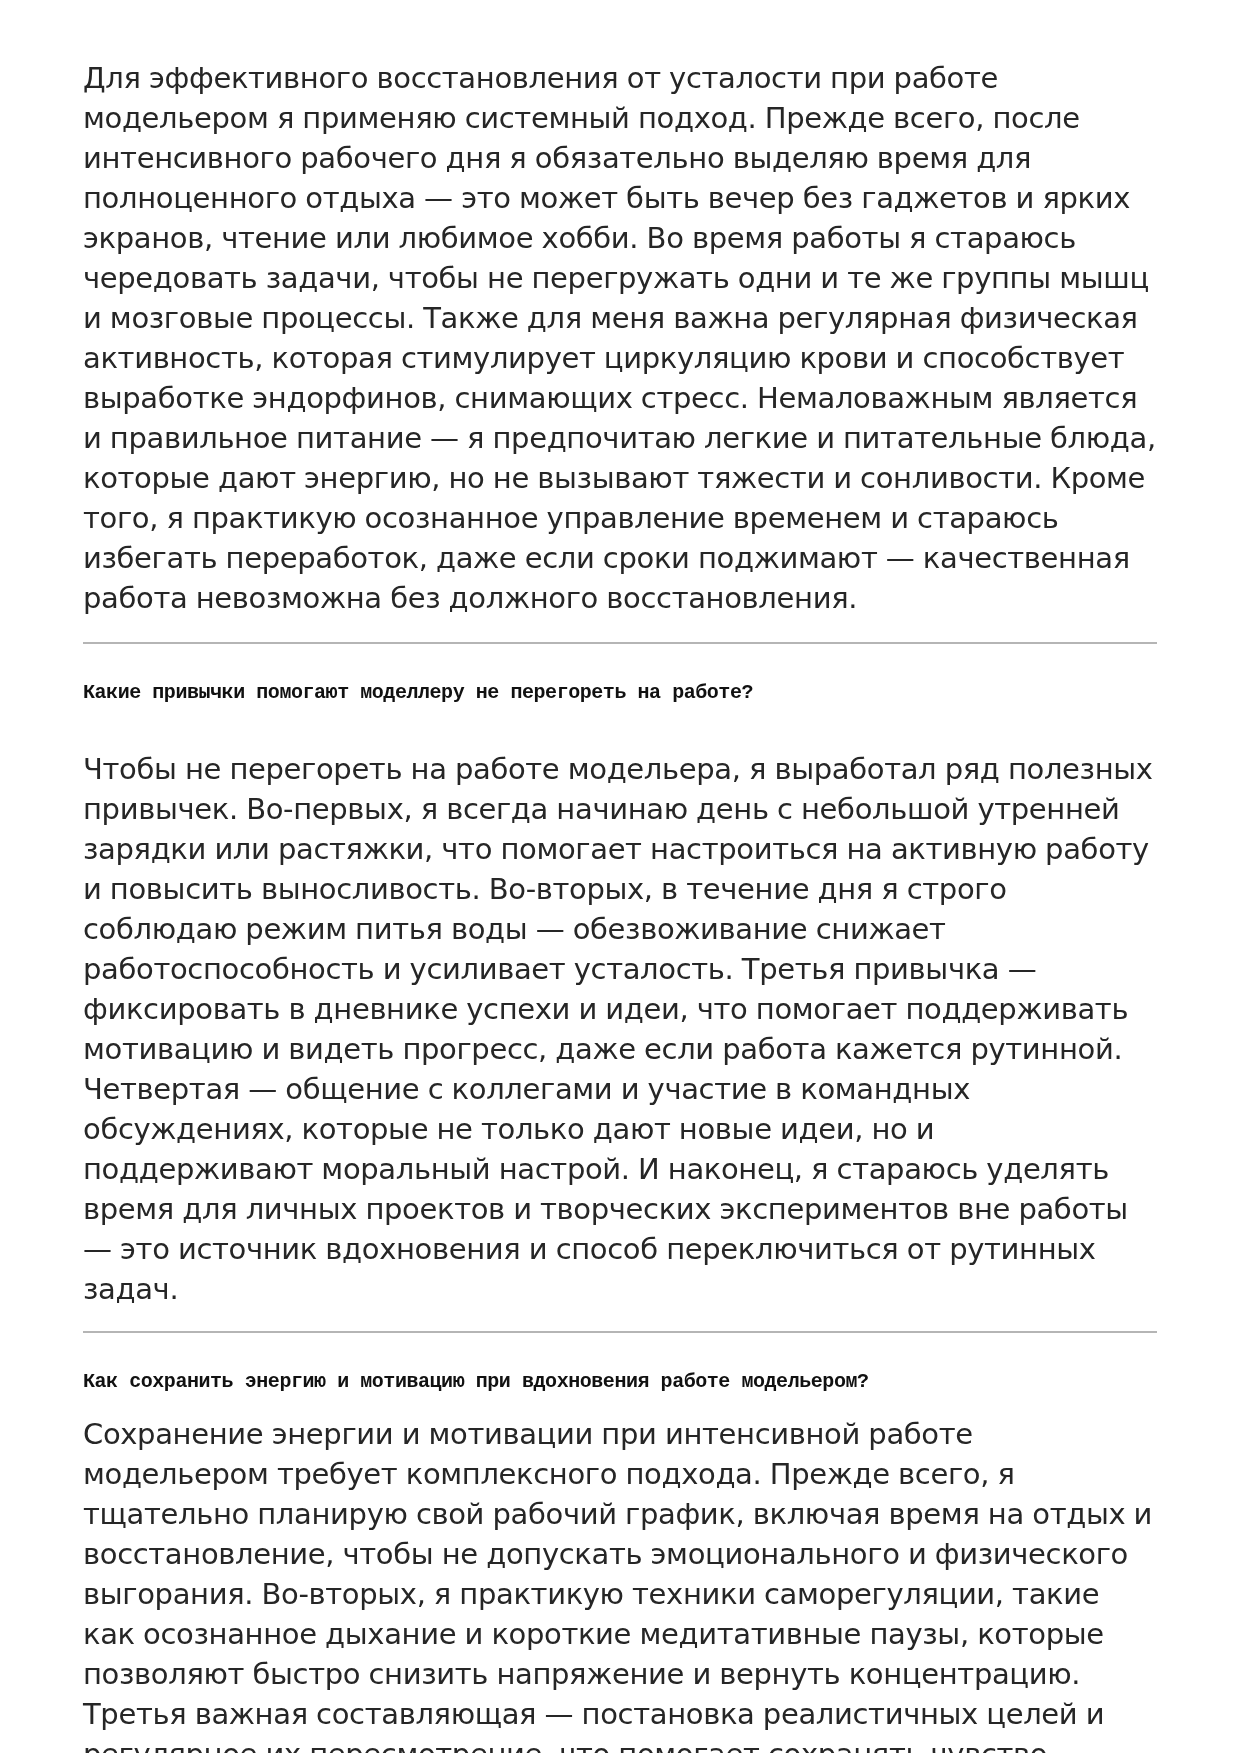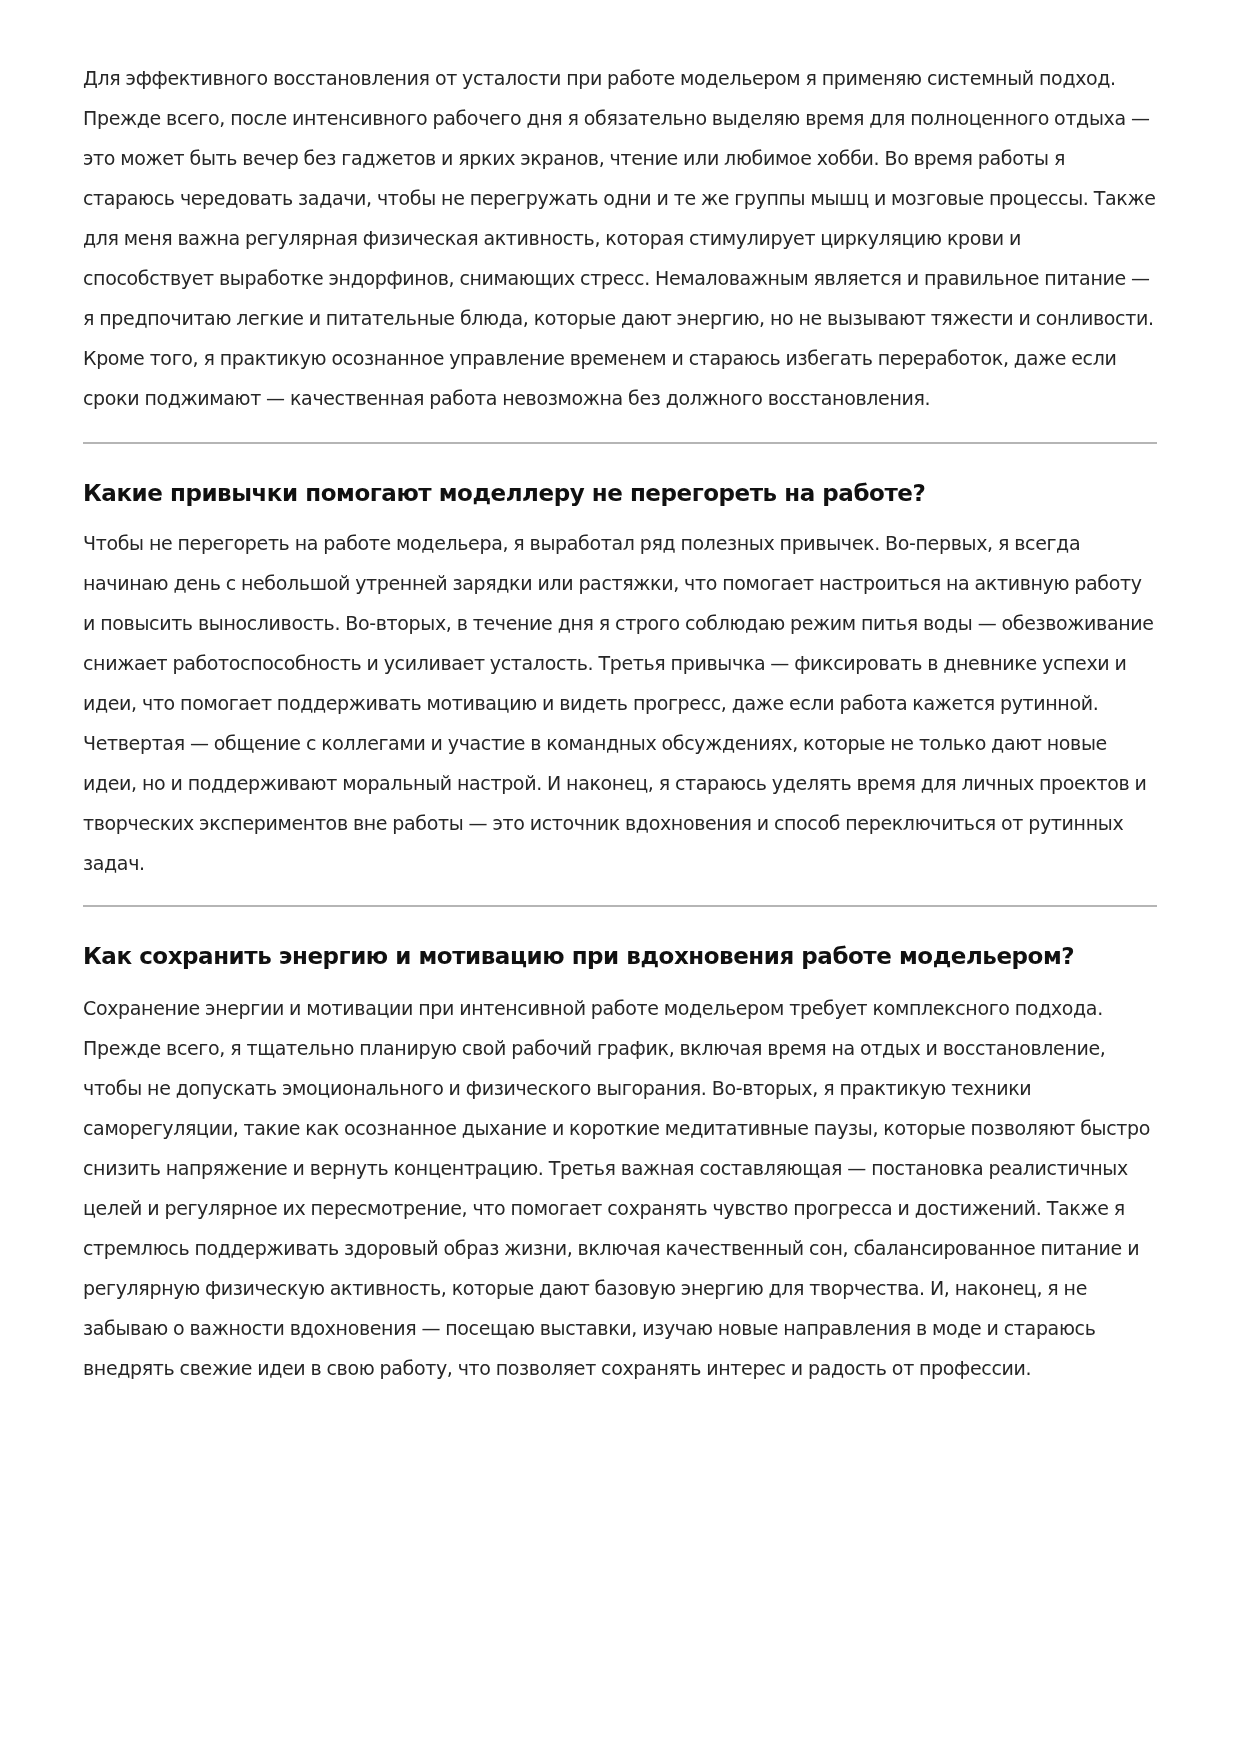--- a/index.html
+++ b/index.html
@@ -16,46 +16,47 @@
     .page {
       position: absolute;
       left: 83px;
       top: 58px;
       width: 1074px;
       color: #222222;
       font-family: "DejaVu Sans", "Liberation Sans", sans-serif;
     }
     .para {
       margin: 0;
-      font-size: 19px;
+      font-size: 29px;
       line-height: 40px;
       letter-spacing: -0.35px;
       word-spacing: -0.5px;
       color: #262626;
     }
     .divider {
       height: 0;
       border: 0;
       border-top: 2px solid #b5b5b5;
       margin: 0;
       width: 1074px;
     }
     .divider.first { margin-top: 24px; }
     .divider.second { margin-top: 22px; }
     .question {
       margin: 0;
-      font-size: 23px;
+      font-size: 20px;
       font-weight: bold;
       line-height: 30px;
       letter-spacing: -0.45px;
       color: #111111;
+      font-family: Liberation Mono, monospace;
     }
     .question.q1 { margin-top: 34px; }
     .question.q2 { margin-top: 34px; }
-    .para.a1 { margin-top: 15px; }
+    .para.a1 { margin-top: 41px; }
     .para.a2 { margin-top: 17px; }
   </style>
 </head>
 <body>
 
 <div class="page">
   <p class="para intro">Для эффективного восстановления от усталости при работе модельером я применяю системный подход. Прежде всего, после интенсивного рабочего дня я обязательно выделяю время для полноценного отдыха — это может быть вечер без гаджетов и ярких экранов, чтение или любимое хобби. Во время работы я стараюсь чередовать задачи, чтобы не перегружать одни и те же группы мышц и мозговые процессы. Также для меня важна регулярная физическая активность, которая стимулирует циркуляцию крови и способствует выработке эндорфинов, снимающих стресс. Немаловажным является и правильное питание — я предпочитаю легкие и питательные блюда, которые дают энергию, но не вызывают тяжести и сонливости. Кроме того, я практикую осознанное управление временем и стараюсь избегать переработок, даже если сроки поджимают — качественная работа невозможна без должного восстановления.</p>
 
   <hr class="divider first">
 

